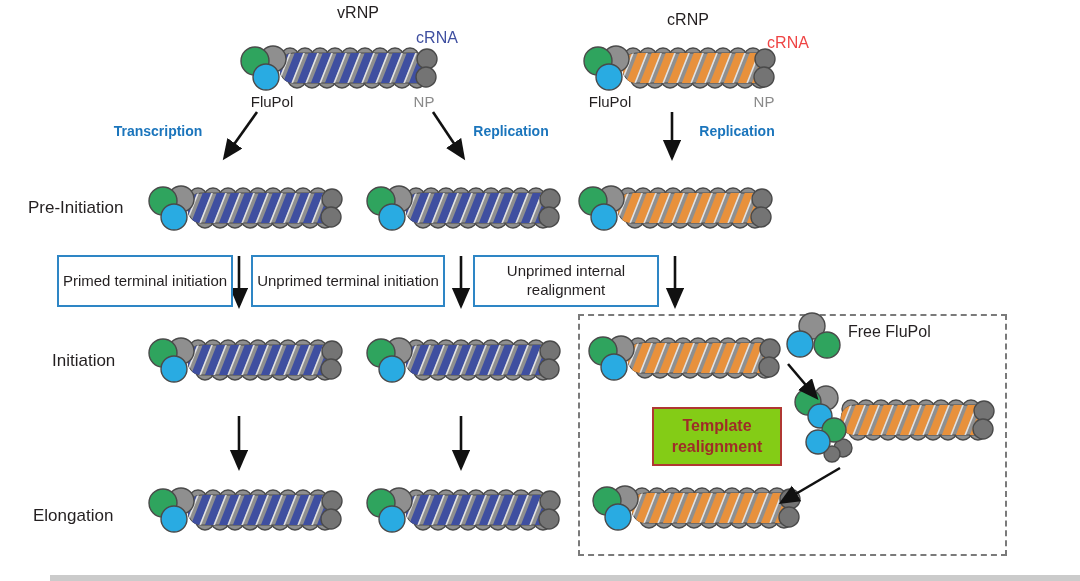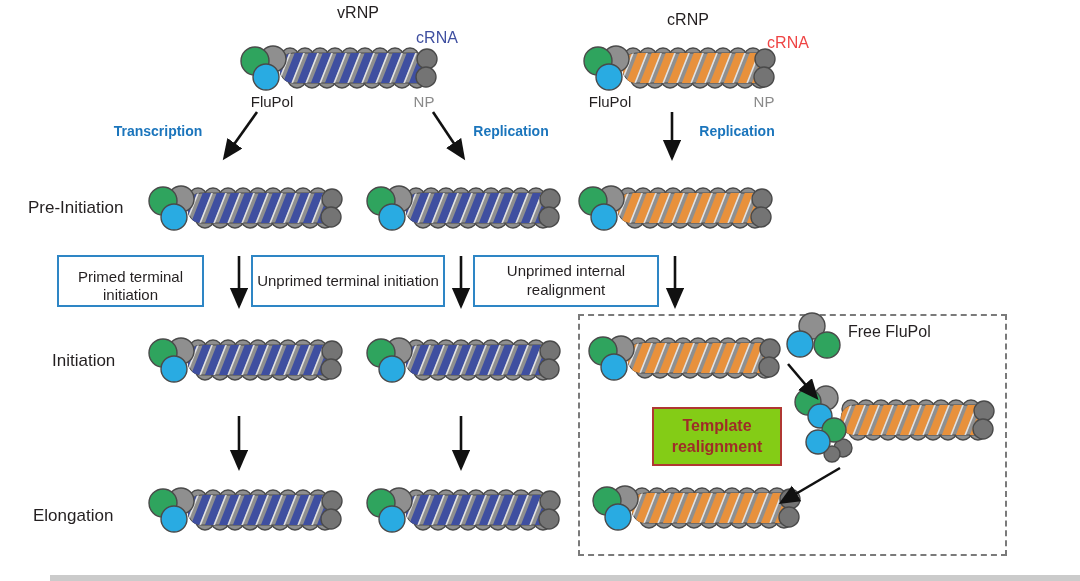--- a/index.html
+++ b/index.html
@@ -706,21 +706,21 @@
   <div class="lbl center small" style="left: 764px; top: 93px; color: rgb(138, 138, 138);">NP</div>
 
   <div class="lbl center proc" style="left: 158px; top: 123px; color: rgb(27, 117, 188);">Transcription</div>
   <div class="lbl center proc" style="left: 511px; top: 123px; color: rgb(27, 117, 188);">Replication</div>
   <div class="lbl center proc" style="left: 737px; top: 123px; color: rgb(27, 117, 188);">Replication</div>
 
   <div class="lbl stage" style="left:28px;top:198px">Pre-Initiation</div>
   <div class="lbl stage" style="left:52px;top:351px">Initiation</div>
   <div class="lbl stage" style="left:33px;top:506px">Elongation</div>
 
-  <div class="pathway-box" style="left: 57px; top: 255px; width: 147px; height: 52px; border-color: rgb(46, 134, 197); align-items: flex-end;">
+  <div class="pathway-box" style="left: 57px; top: 255px; width: 176px; height: 52px; border-color: rgb(46, 134, 197);">
     <span>Primed terminal initiation</span>
   </div>
   <div class="pathway-box" style="left: 251px; top: 255px; width: 194px; height: 52px; border-color: rgb(46, 134, 197);">
     <span>Unprimed terminal initiation</span>
   </div>
   <div class="pathway-box" style="left: 473px; top: 255px; width: 186px; height: 52px; border-color: rgb(46, 134, 197);">
     <span>Unprimed internal realignment</span>
   </div>
 
   <div class="red-box" style="left: 652px; top: 407px; width: 130px; height: 59px; color: rgb(158, 45, 40); border-color: rgb(176, 55, 50);">

